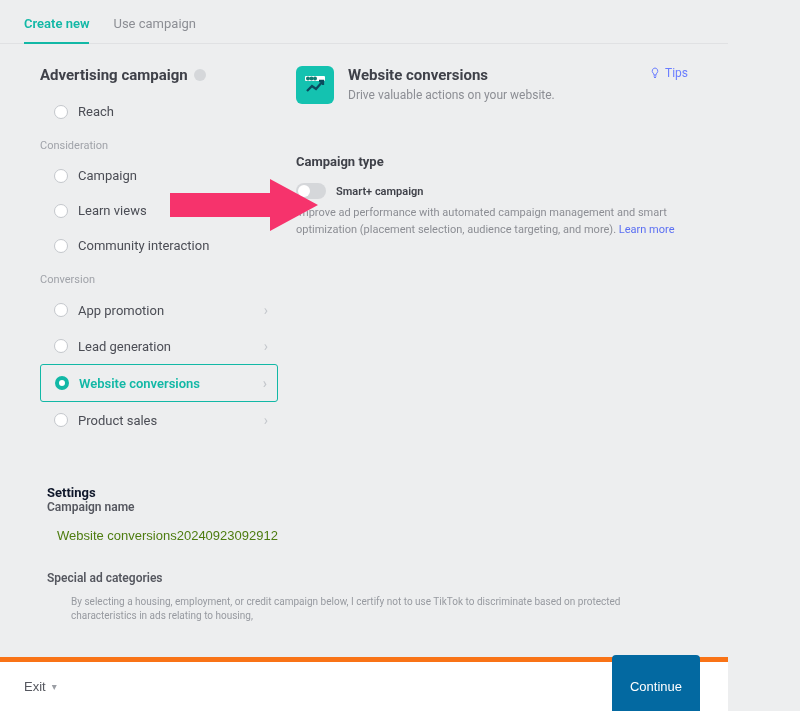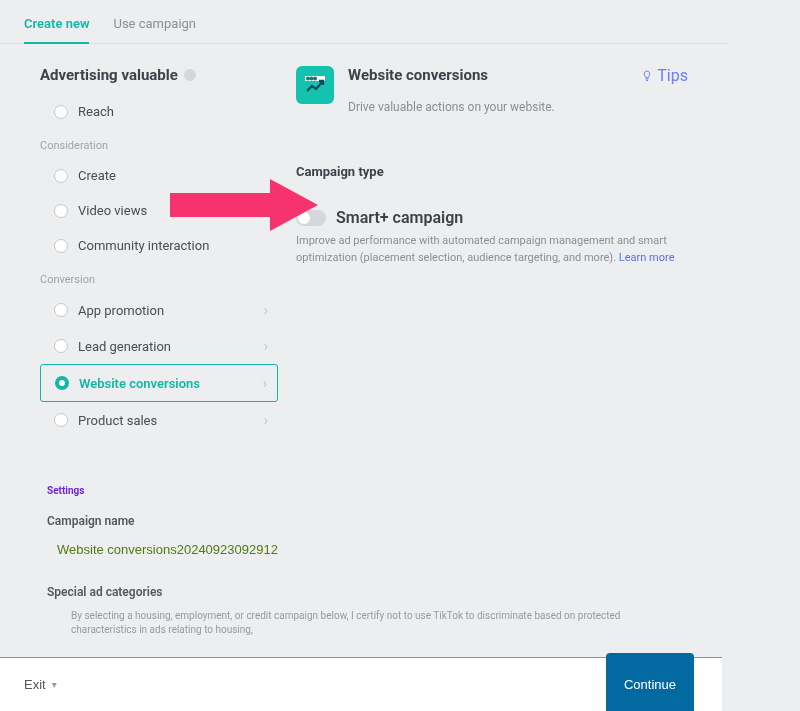--- a/index.html
+++ b/index.html
@@ -25,84 +25,84 @@
     .radio { width: 14px; height: 14px; border: 1px solid #c4c7cc; border-radius: 50%; display: inline-block; background: #fff; }
     .obj-item.selected { border: 1px solid #12b8a6; color: #12b8a6; font-weight: 600; }
     .obj-item.selected .radio { border: 4px solid #12b8a6; width: 14px; height: 14px; }
     .chev { color: #c4c7cc; font-size: 14px; }
 
     
     .obj-header { display: flex; align-items: flex-start; justify-content: space-between; }
     .obj-header-left { display: flex; align-items: flex-start; gap: 14px; }
     .obj-icon { width: 38px; height: 38px; border-radius: 6px; background: #14c2b0; display: flex; align-items: center; justify-content: center; color: #fff; }
     .obj-title { font-size: 15px; font-weight: 700; color: #3f4149; }
-    .obj-sub { font-size: 12px; color: #8c8e94; margin-top: 16px; }
-    .tips { display: flex; align-items: center; gap: 4px; color: #6a7dff; font-size: 16px; cursor: pointer; }
+    .obj-sub { font-size: 12px; color: #8c8e94; margin-top: 4px; }
+    .tips { display: flex; align-items: center; gap: 4px; color: #6a7dff; font-size: 12px; cursor: pointer; }
 
     
     .ct-block { margin-top: 50px; }
-    .ct-title { font-size: 13px; font-weight: 700; color: #3f4149; margin-bottom: 29px; }
+    .ct-title { font-size: 13px; font-weight: 700; color: #3f4149; margin-bottom: 14px; }
     .toggle-row { display: flex; align-items: center; gap: 10px; margin-bottom: 6px; }
     .toggle { width: 30px; height: 16px; background: #d5d7da; border-radius: 8px; position: relative; cursor: pointer; }
     .toggle .knob { width: 12px; height: 12px; background: #fff; border-radius: 50%; position: absolute; top: 2px; left: 2px; }
-    .toggle-label { font-size: 16px; color: #3f4149; font-weight: 600; }
+    .toggle-label { font-size: 11px; color: #3f4149; font-weight: 600; }
     .ct-desc { font-size: 11px; color: #8c8e94; line-height: 1.5; }
     .learn-link { color: #5b6ff2; cursor: pointer; margin-top: 36px; }
 
     
     .arrow { position: absolute; left: 170px; top: 175px; pointer-events: none; }
 
     
     .settings-block { position: absolute; left: 47px; right: 40px; top: 485px; }
-    .settings-title { font-size: 10px; font-weight: 700; color: #6d28d9; margin-bottom: 18px; }
+    .settings-title { font-size: 13px; font-weight: 700; color: #0f172a; }
     .field-label { font-size: 12px; font-weight: 600; color: #55575f; margin-bottom: 10px; }
     .campaign-input { width: 100%; border: none; background: transparent; font-size: 13px; color: #4d7c0f; padding: 4px 10px; outline: none; }
     .field-sep { height: 24px; }
     .cat-desc { font-size: 10px; color: #979aa0; margin-top: 2px; line-height: 1.4; margin-left: 24px; }
 
     
-    .footer { position: absolute; left: 0; right: 6px; bottom: 0; height: 54px; background: #fff; border-top: 1px solid #f97316; display: flex; align-items: center; justify-content: space-between; padding: 0 28px 0 24px; }
+    .footer { position: absolute; left: 0; right: 0; bottom: 0; height: 54px; background: #fff; border-top: 5px solid #f97316; display: flex; align-items: center; justify-content: space-between; padding: 0 28px 0 24px; }
     .exit-btn { display: flex; align-items: center; gap: 6px; font-size: 13px; color: #55575f; background: transparent; border: none; cursor: pointer; }
     .continue-btn { background: #0369a1; color: #fff; font-size: 13px; font-weight: 400; border: none; border-radius: 4px; padding: 24px 18px; cursor: pointer; }
   </style>
 </head>
 <body>
 <div class="page">
 
   <div class="tabs">
     <div class="tab active">Create new</div>
     <div class="tab">Use campaign</div>
   </div>
 
   <div class="body">
 
     <div class="sidebar">
       <div class="section-title">
-        <span>Advertising valuable</span>
+        <span>Advertising campaign</span>
         <span class="help-dot"></span>
       </div>
 
       <div class="obj-item">
         <div class="left">
             <span class="radio"></span>
             <span>Reach</span>
           </div>
       </div>
 
       <div class="category-label">Consideration</div>
       <div class="obj-item">
         <div class="left">
             <span class="radio"></span>
-            <span>Create</span>
-          </div>
-      </div>
-      <div class="obj-item">
-        <div class="left">
-            <span class="radio"></span>
-            <span>Video views</span>
+            <span>Campaign</span>
+          </div>
+      </div>
+      <div class="obj-item">
+        <div class="left">
+            <span class="radio"></span>
+            <span>Learn views</span>
           </div>
       </div>
       <div class="obj-item">
         <div class="left">
             <span class="radio"></span>
             <span>Community interaction</span>
           </div>
       </div>
 
       <div class="category-label">Conversion</div>

